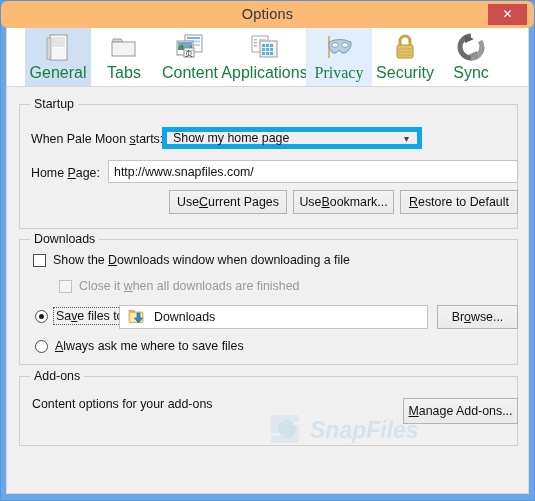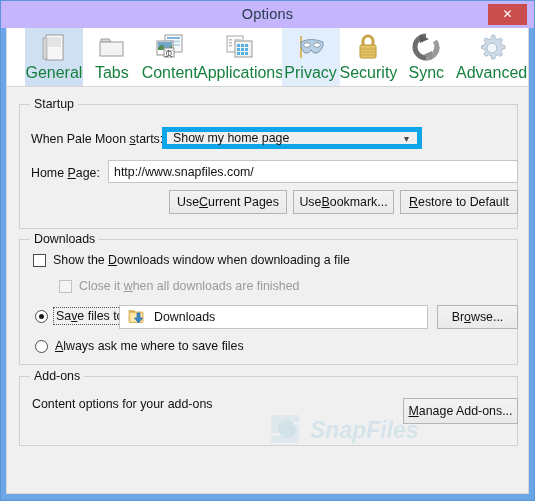--- a/index.html
+++ b/index.html
@@ -19,21 +19,22 @@
     width: 535px; height: 501px;
     background: #6ba7e8;
     border: 1px solid #5b97d8;
   }
 
   
   #titlebar {
     position: absolute;
     left: 0; top: 0;
     width: 533px; height: 27px;
-    background: #c4b5fd;
+    background: #fdba74;
+    border-radius: 7px;
   }
   #title-text {
     position: absolute;
     left: 0; top: 0;
     width: 533px;
     line-height: 27px;
     text-align: center;
     font-size: 14.5px;
     color: #2b3b4d;
     letter-spacing: 0.2px;
@@ -79,21 +80,21 @@
     display: flex;
     flex-direction: column;
     align-items: center;
     justify-content: flex-start;
     padding-top: 4px;
     cursor: pointer;
     background: #ffffff;
   }
   .tab.wide { width: 83px; }
   .tab.selected { background: #cfe0f2; }
-  .tab.hovered { background: #e2eefc; }
+  .tab.hovered { background: #e2eefc; font-family: Liberation Serif, serif; }
   .tab-icon {
     height: 32px;
     width: 34px;
     display: flex;
     align-items: center;
     justify-content: center;
   }
   .tab-label {
     font-size: 16px;
     color: #15803d;
@@ -360,31 +361,20 @@
           <svg width="30" height="30" viewBox="0 0 30 30">
             <path d="M15 3 A11 11 0 1 0 26 14" fill="none" stroke="#6d6d6d" stroke-width="5" stroke-linecap="butt"></path>
             <path d="M15 25 A11 11 0 0 0 24 8" fill="none" stroke="#9b9b9b" stroke-width="5"></path>
             <polygon points="9,2 18,6 9,10" fill="#5c5c5c"></polygon>
             <polygon points="21,26 12,22 21,18" fill="#8e8e8e"></polygon>
           </svg>
         </div>
         <div class="tab-label">Sync</div>
       </div>
 
-      <div class="tab wide">
-        <div class="tab-icon">
-          <svg width="30" height="30" viewBox="0 0 30 30">
-            <g fill="#cfdce8" stroke="#a8bccd" stroke-width="1">
-              <path d="M15 2 l2.6 .4 .8 3.2 2.4 1 2.8-1.7 1.9 1.9 -1.7 2.8 1 2.4 3.2 .8 0 2.7 -3.2 .8 -1 2.4 1.7 2.8 -1.9 1.9 -2.8-1.7 -2.4 1 -.8 3.2 -2.7 0 -.8-3.2 -2.4-1 -2.8 1.7 -1.9-1.9 1.7-2.8 -1-2.4 -3.2-.8 0-2.7 3.2-.8 1-2.4 -1.7-2.8 1.9-1.9 2.8 1.7 2.4-1 .8-3.2 Z"></path>
-            </g>
-            <circle cx="15" cy="15" r="5" fill="#f2f6fa" stroke="#a8bccd" stroke-width="1"></circle>
-          </svg>
-        </div>
-        <div class="tab-label">Advanced</div>
-      </div>
 
     </div>
 
     <div id="watermark">
       <svg width="190" height="40" viewBox="0 0 190 40">
         <path d="M6 6 L34 6 L34 13 L16 13 L16 16 L34 16 L34 34 L6 34 L6 27 L24 27 L24 24 L6 24 Z" fill="#cfe2ec"></path>
         <circle cx="22" cy="20" r="9" fill="#a9cfe0" opacity="0.75"></circle>
         <text x="45" y="29" font-family="Liberation Sans, sans-serif" font-size="23" font-weight="bold" font-style="italic" fill="#bcd9e6">SnapFiles</text>
       </svg>
     </div>

